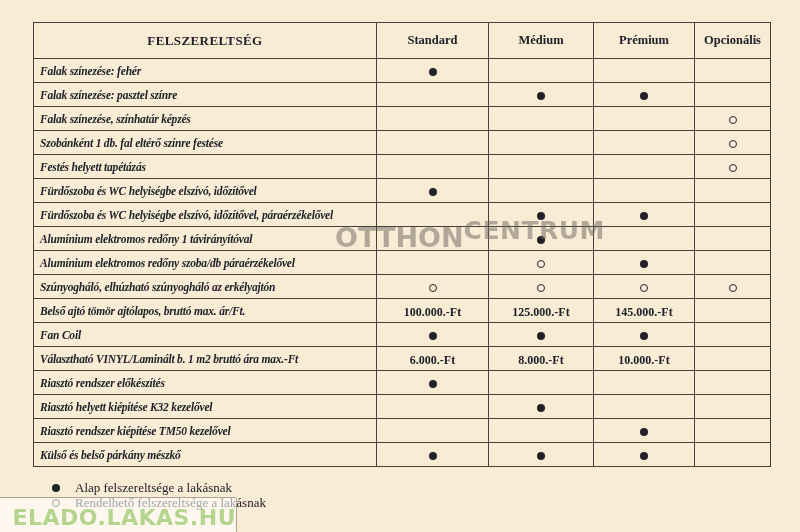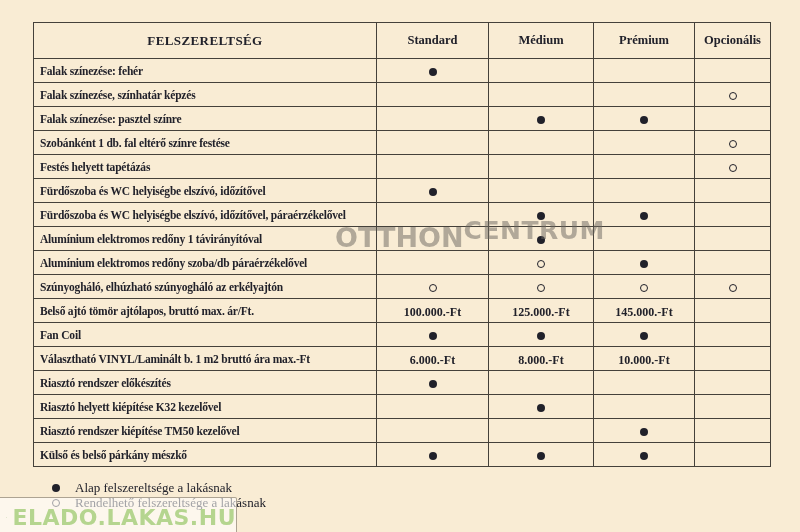--- a/index.html
+++ b/index.html
@@ -12,21 +12,21 @@
     background:var(--bg);
     font-family:"Liberation Serif",serif;color:var(--ink);
   }
   
   #table-wrap{position:absolute;left:33px;top:22px;}
   table.eq{border-collapse:collapse;table-layout:fixed;width:737px;}
   table.eq th,table.eq td{border:1px solid var(--line);overflow:hidden;}
   thead th{height:33px;font-weight:bold;font-size:12.5px;text-align:center;vertical-align:middle;}
   th.feat-h{font-size:13px;letter-spacing:.4px;}
   tbody td{height:21px;vertical-align:middle;}
-  td.lbl{text-align:left;padding:0 6px;font-weight:bold;
+  td.lbl{text-align:left;padding:0 6px;font-weight:bold;font-style:italic;
          font-size:11.5px;letter-spacing:-.2px;white-space:nowrap;}
   td.cell{text-align:center;}
   .dot{display:inline-block;width:8px;height:8px;border-radius:50%;background:var(--ink);vertical-align:middle;}
   .ring{display:inline-block;width:6px;height:6px;border-radius:50%;border:1.5px solid var(--ink);background:transparent;vertical-align:middle;}
   .price{font-weight:bold;font-size:12px;}
   
   #wm-center{position:absolute;left:335px;top:176px;width:130px;
     display:flex;align-items:center;
     opacity:.5;color:var(--wm);pointer-events:none;}
   #wm-center svg{display:block;}
@@ -67,32 +67,32 @@
     </thead>
     <tbody id="table-body">
         <tr>
           <td class="lbl">Falak színezése: fehér</td>
           <td class="cell"><span class="dot"></span></td>
           <td class="cell"></td>
           <td class="cell"></td>
           <td class="cell"></td>
         </tr>
         <tr>
+          <td class="lbl">Falak színezése: pasztel színre</td>
+          <td class="cell"></td>
+          <td class="cell"><span class="dot"></span></td>
+          <td class="cell"><span class="dot"></span></td>
+          <td class="cell"></td>
+        </tr>
+        <tr>
           <td class="lbl">Falak színezése, színhatár képzés</td>
           <td class="cell"></td>
           <td class="cell"></td>
           <td class="cell"></td>
           <td class="cell"><span class="ring"></span></td>
-        </tr>
-        <tr>
-          <td class="lbl">Falak színezése: pasztel színre</td>
-          <td class="cell"></td>
-          <td class="cell"><span class="dot"></span></td>
-          <td class="cell"><span class="dot"></span></td>
-          <td class="cell"></td>
         </tr>
         <tr>
           <td class="lbl">Szobánként 1 db. fal eltérő színre festése</td>
           <td class="cell"></td>
           <td class="cell"></td>
           <td class="cell"></td>
           <td class="cell"><span class="ring"></span></td>
         </tr>
         <tr>
           <td class="lbl">Festés helyett tapétázás</td>

